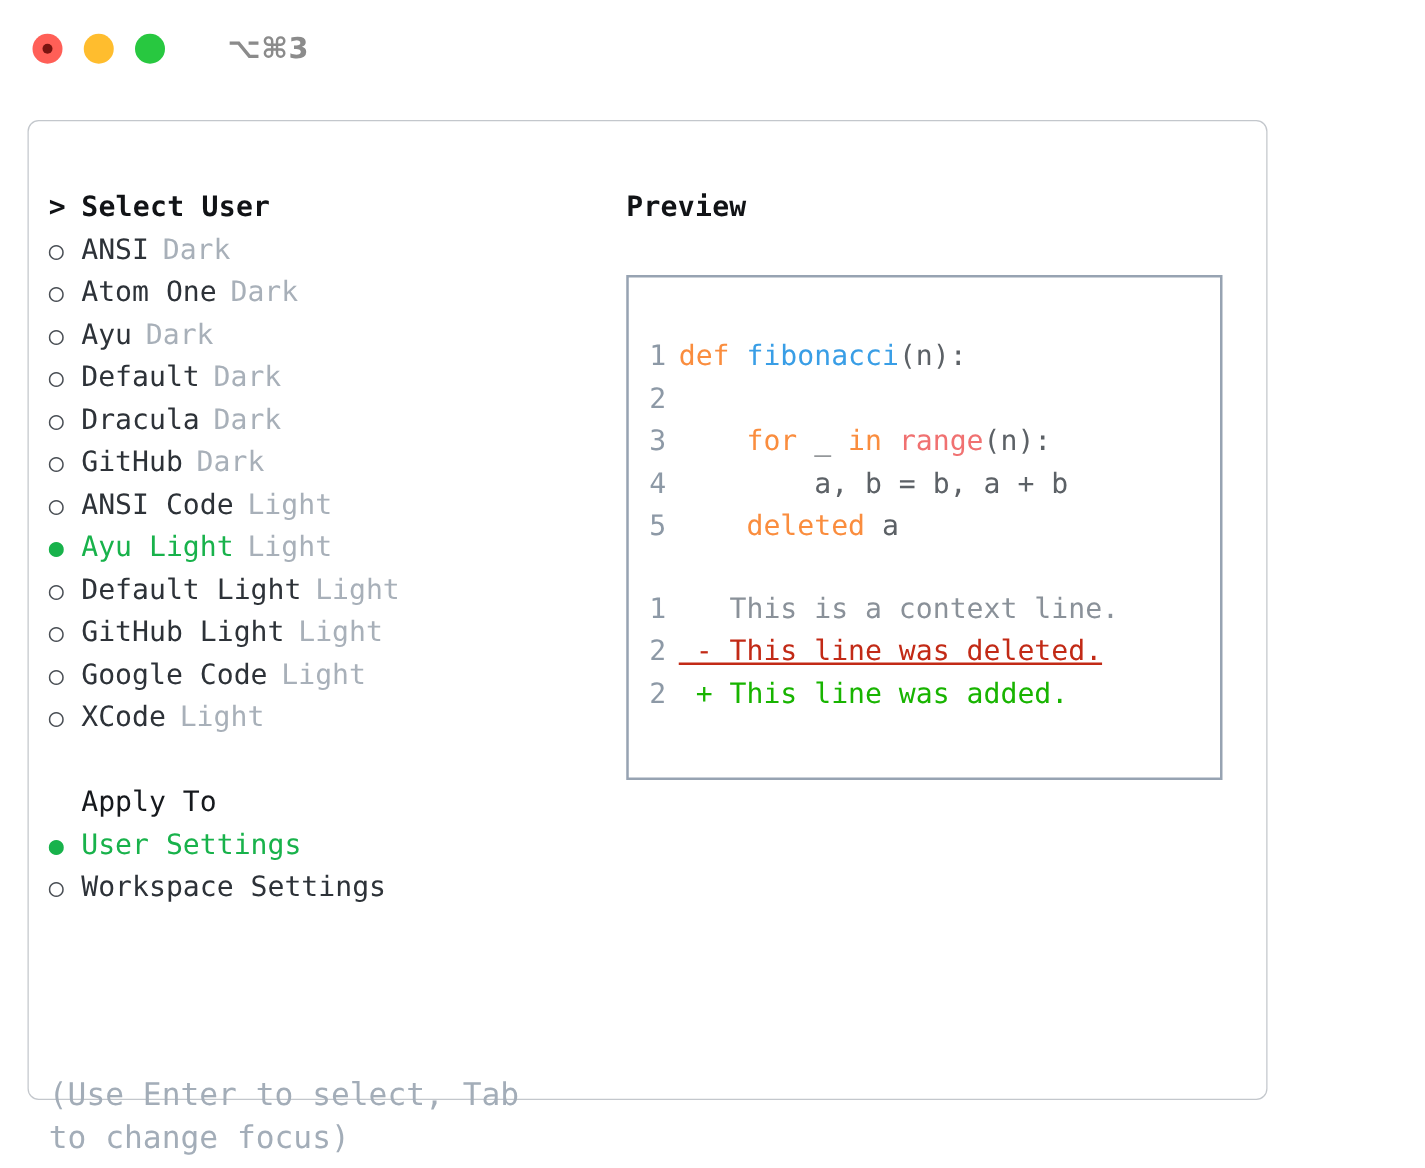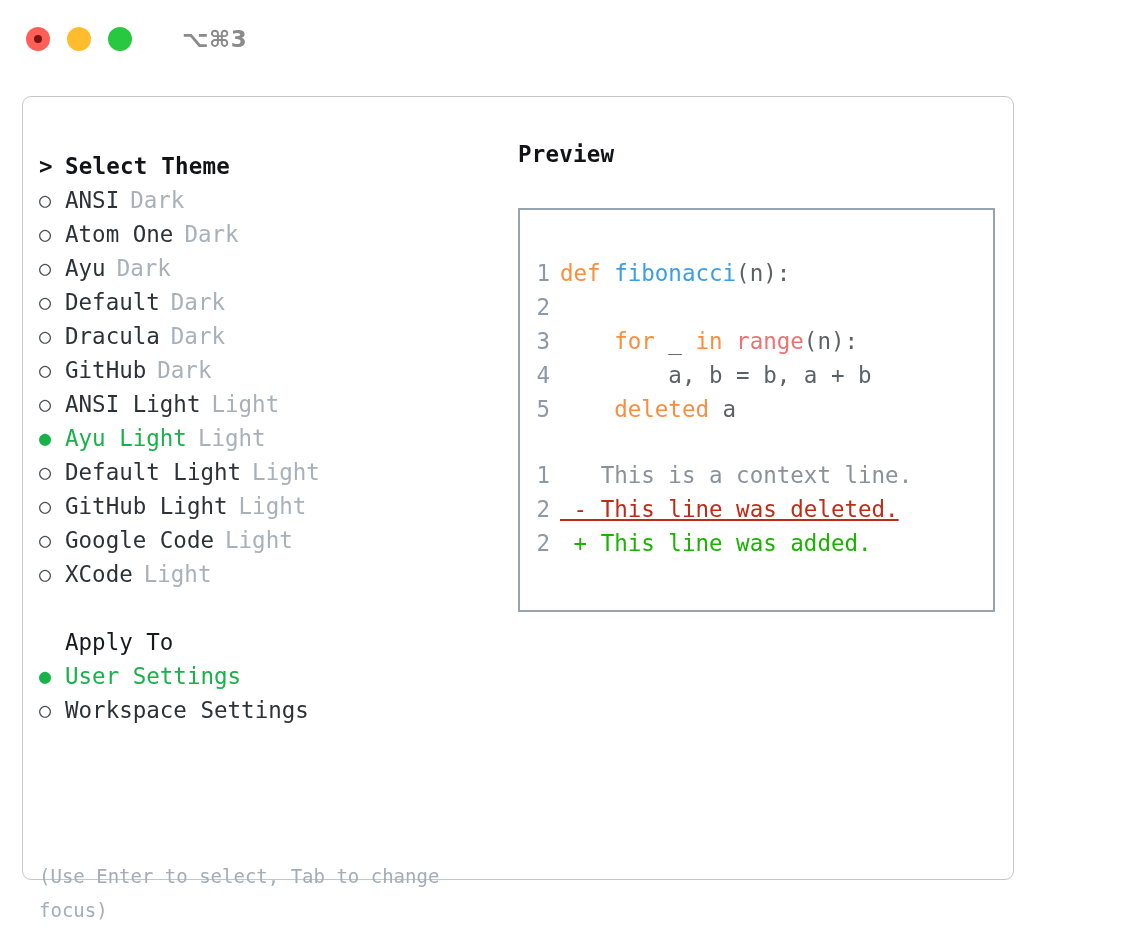--- a/index.html
+++ b/index.html
@@ -132,33 +132,32 @@
   .apply-heading {
     color: #16191d;
     padding-left: 26px;
   }
 
   .hint {
     position: absolute;
     left: 16px;
     top: 762px;
     width: 420px;
-    font-size: 19px;
+    font-size: 25px;
     line-height: 34px;
     color: #a3adb8;
     white-space: normal;
   }
 
   
   .right-col {
     position: absolute;
     left: 478px;
-    top: 40px;
+    top: 52px;
     width: 490px;
-    margin-left: 17px;
   }
 
   .preview-heading {
     font-size: 22.5px;
     line-height: 34px;
     font-weight: bold;
     color: #111316;
     letter-spacing: 0.2px;
   }
 
@@ -214,21 +213,21 @@
     <div class="shortcut">⌥⌘3</div>
   </div>
 
   <div class="panel">
     <div class="panel-inner">
 
       <div class="left-col">
 
         <div class="row heading">
           <span class="caret">&gt;</span>
-          <span>Select Theme</span>
+          <span>Select User</span>
         </div>
 
         <div id="theme-items">
             <div class="row">
               <span class="bullet bullet-off">○</span>
               <span class="theme-name">ANSI</span>
               <span class="variant">Dark</span>
             </div>
             <div class="row">
               <span class="bullet bullet-off">○</span>
@@ -250,21 +249,21 @@
               <span class="theme-name">Dracula</span>
               <span class="variant">Dark</span>
             </div>
             <div class="row">
               <span class="bullet bullet-off">○</span>
               <span class="theme-name">GitHub</span>
               <span class="variant">Dark</span>
             </div>
             <div class="row">
               <span class="bullet bullet-off">○</span>
-              <span class="theme-name">ANSI Light</span>
+              <span class="theme-name">ANSI Code</span>
               <span class="variant">Light</span>
             </div>
             <div class="row">
               <span class="bullet bullet-on">●</span>
               <span class="theme-name selected">Ayu Light</span>
               <span class="variant">Light</span>
             </div>
             <div class="row">
               <span class="bullet bullet-off">○</span>
               <span class="theme-name">Default Light</span>

